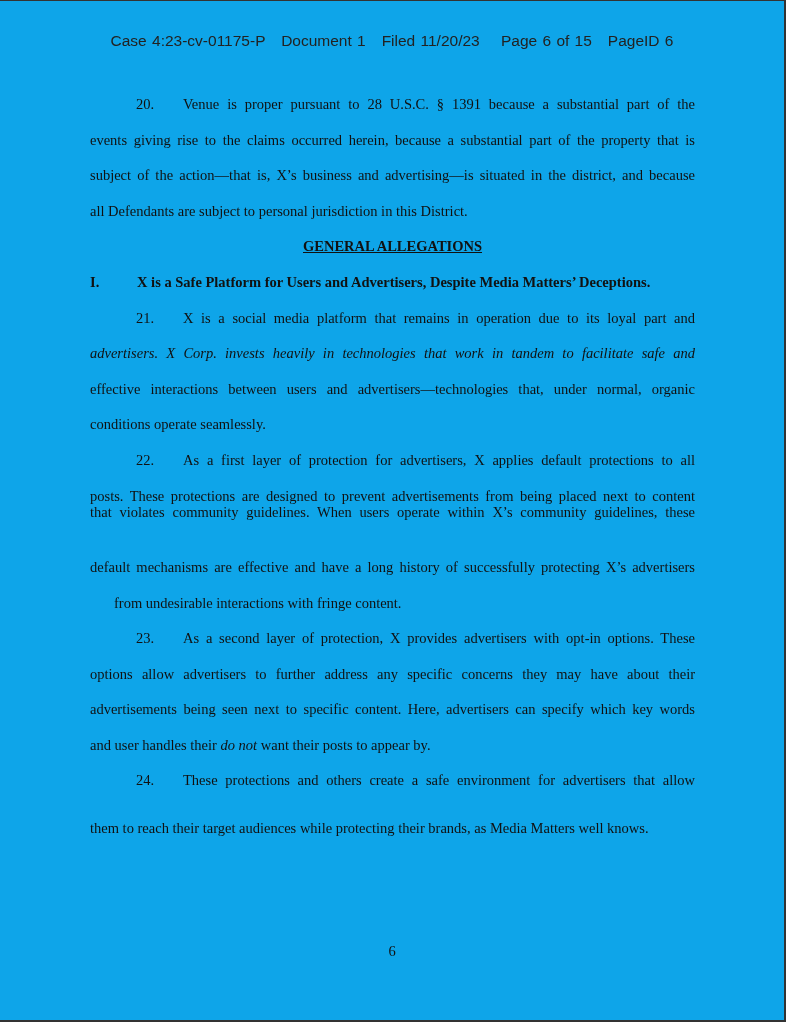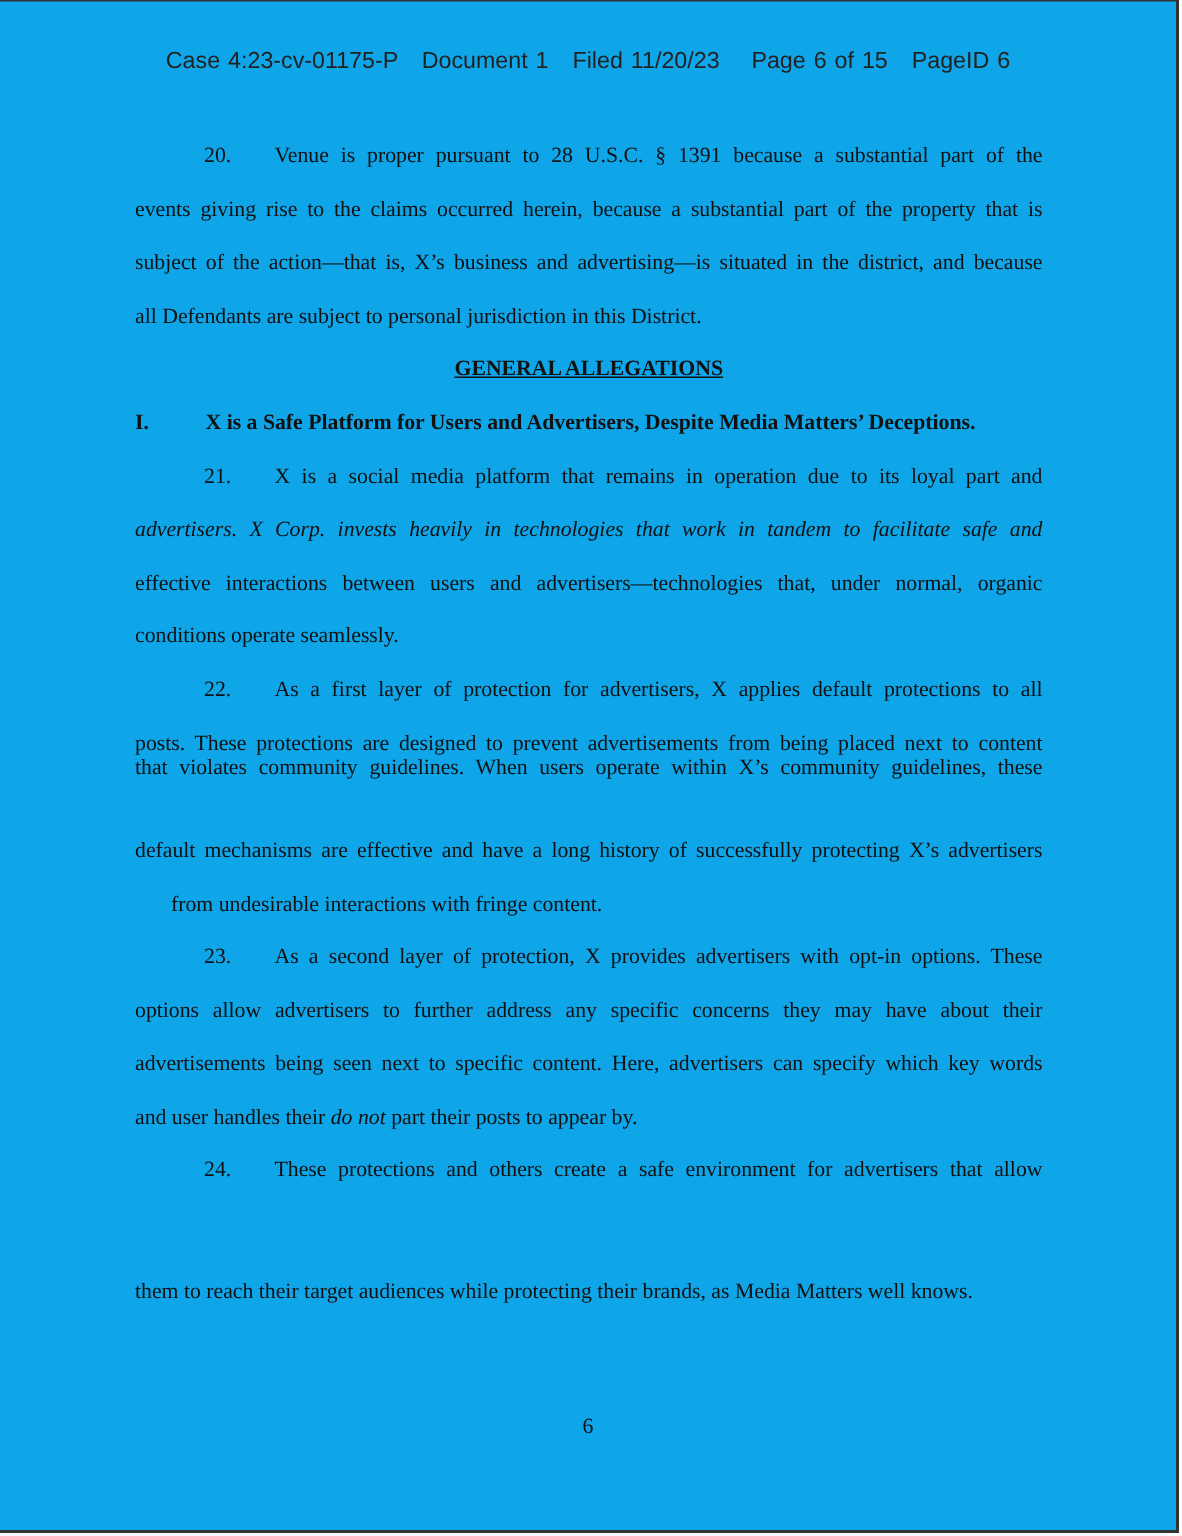--- a/index.html
+++ b/index.html
@@ -56,20 +56,20 @@
 
     <div class="line just indent" style="top:450px;"><span class="num">22.</span><span>As a first layer of protection for advertisers, X applies default protections to all</span></div>
     <div class="line just" style="top:486px;">posts. These protections are designed to prevent advertisements from being placed next to content</div>
     <div class="line just" style="top:502px;">that violates community guidelines. When users operate within X’s community guidelines, these</div>
     <div class="line just" style="top:557px;">default mechanisms are effective and have a long history of successfully protecting X’s advertisers</div>
     <div class="line" style="top:593px;margin-left:24px;">from undesirable interactions with fringe content.</div>
 
     <div class="line just indent" style="top:628px;"><span class="num">23.</span><span>As a second layer of protection, X provides advertisers with opt-in options. These</span></div>
     <div class="line just" style="top:664px;">options allow advertisers to further address any specific concerns they may have about their</div>
     <div class="line just" style="top:699px;">advertisements being seen next to specific content. Here, advertisers can specify which key words</div>
-    <div class="line" style="top:735px;"><span>and user handles their </span><em>do not</em><span> part their posts to appear by.</span></div>
+    <div class="line" style="top:735px;"><span>and user handles their </span><em>do not</em><span> want their posts to appear by.</span></div>
 
     <div class="line just indent" style="top:770px;"><span class="num">24.</span><span>These protections and others create a safe environment for advertisers that allow</span></div>
-    <div class="line" style="top:851px;">them to reach their target audiences while protecting their brands, as Media Matters well knows.</div>
+    <div class="line" style="top:818px;">them to reach their target audiences while protecting their brands, as Media Matters well knows.</div>
   </div>
 
   <div class="page-num">6</div>
 </div>
 
 </body></html>

